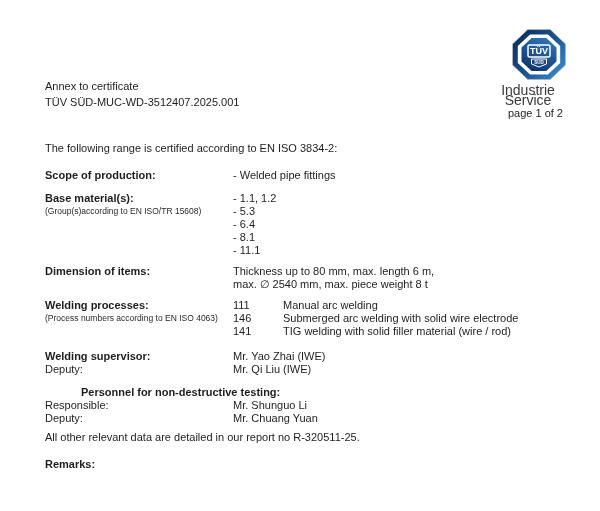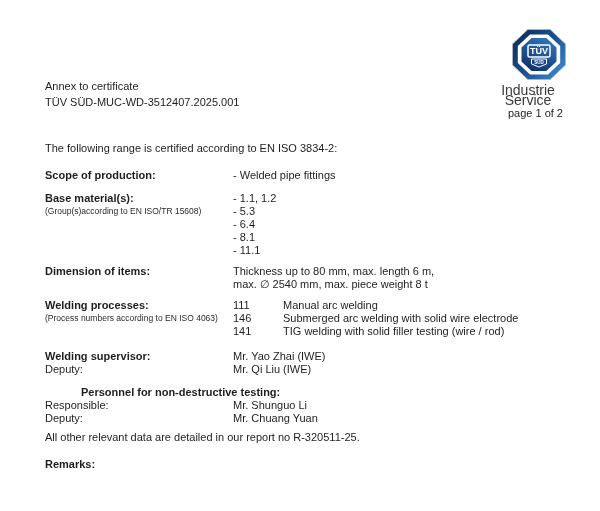--- a/index.html
+++ b/index.html
@@ -114,21 +114,21 @@
         <div class="proc-row">
           <div>111</div>
           <div>Manual arc welding</div>
         </div>
         <div class="proc-row">
           <div>146</div>
           <div>Submerged arc welding with solid wire electrode</div>
         </div>
         <div class="proc-row">
           <div>141</div>
-          <div>TIG welding with solid filler testing (wire / rod)</div>
+          <div>TIG welding with solid filler material (wire / rod)</div>
         </div>
       </div>
     </div>
 
     <div class="row">
       <div class="lbl">Welding supervisor:</div>
       <div>Mr. Yao Zhai (IWE)</div>
     </div>
     <div class="row mb10">
       <div>Deputy:</div>

